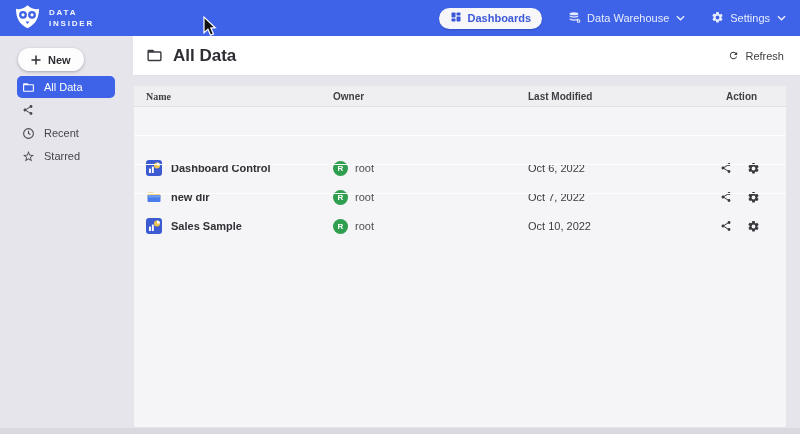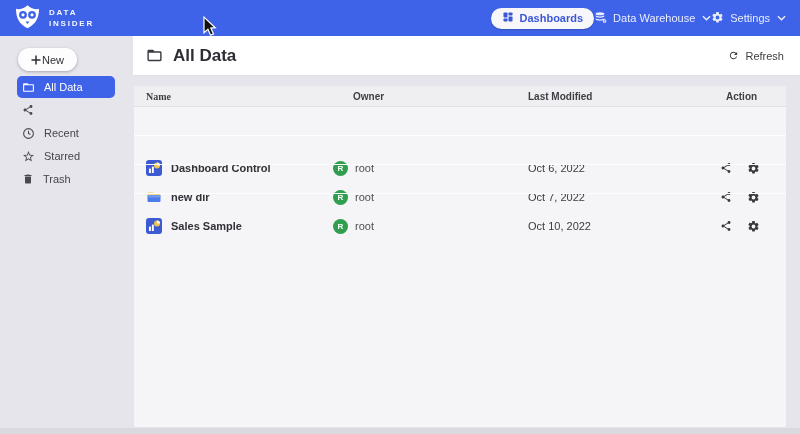--- a/index.html
+++ b/index.html
@@ -4,50 +4,50 @@
 <style>
   * { margin:0; padding:0; box-sizing:border-box; }
   body { background:#cfced6; font-family:"Liberation Sans", sans-serif; }
   .app { position:relative; width:800px; height:434px; background:#e6e5eb; overflow:hidden; }
 
   
   .topbar { position:absolute; left:0; top:0; width:100%; height:36px; background:#3e63e8;
             display:flex; align-items:center; justify-content:space-between; padding:12px 14px; }
   .brand { display:flex; align-items:center; gap:8px; }
   .brand-text { color:#f4f6ff; font-size:8px; font-weight:bold; letter-spacing:1.8px; line-height:1.4; }
-  .nav { display:flex; align-items:center; }
+  .nav { display:flex; align-items:center; gap:26px; }
   .nav-pill { background:#f7f7f9; color:#3a57d9; border-radius:13px; padding:4px 11px; height:21px;
               display:flex; gap:6px; align-items:center; font-size:11px; font-weight:bold;
               box-shadow:0 1px 2px rgba(0,0,0,.18); cursor:default; }
   .nav-item { color:#e9edfd; font-size:11px; font-weight:500; display:flex; gap:6px; align-items:center; cursor:default; }
   .nav-item svg.chev { margin-left:1px; }
 
   
   .sidebar { position:absolute; left:0; top:36px; width:133px; height:392px; background:#e6e5eb; }
   .btn-new { position:absolute; left:18px; top:12px; height:23px; padding:0 13px; background:#fdfdfe;
-             border-radius:16px; display:flex; align-items:center; gap:1px; font-size:11px; font-weight:normal;
+             border-radius:16px; display:flex; align-items:center; gap:7px; font-size:11px; font-weight:bold;
              color:#2f2e34; box-shadow:0 1px 3px rgba(50,50,70,.35); }
   .side-list { position:absolute; top:40px; left:0; width:100%; list-style:none; }
   .side-item { height:22px; margin:0 18px 1px 17px; padding-left:5px; border-radius:5px;
                display:flex; align-items:center; gap:9px; font-size:11px; font-weight:500; color:#45444b; }
   .side-item svg { flex:0 0 auto; }
   .side-item.selected { background:#3e63e8; color:#fff; }
 
   
   .main { position:absolute; left:133px; top:36px; right:0; height:392px; }
   .titlebar { position:absolute; top:0; left:0; right:0; height:40px; background:#ffffff;
               border-bottom:1px solid #e0dfe5; display:flex; align-items:center; padding:0 16px 0 13px; }
   .title { display:flex; align-items:center; gap:10px; font-size:17px; font-weight:bold; color:#2e2d33; }
   .refresh { margin-left:auto; display:flex; align-items:center; gap:6px; font-size:11px; color:#3e3d43; }
 
   .panel { position:absolute; left:1px; top:50px; right:14px; bottom:1px; background:#f5f4f6; }
   .thead { position:relative; height:21px; background:#efeef0; border-bottom:1px solid #e2e1e6; }
   .thead span { position:absolute; top:0; line-height:21px; font-size:10px; font-weight:bold; color:#3f3e45; }
   .col-name   { left:12px;font-family:Liberation Serif, serif; }
-  .col-owner  { left:199px;margin-left:20px; }
+  .col-owner  { left:199px; }
   .col-mod    { left:394px; }
   .col-action { left:592px; }
 
   .trow { position:relative; height:29px; border-bottom:1px solid #fdfdfe; cursor:default; }
   .cell { position:absolute; top:0; height:100%; display:flex; align-items:center;margin-top:47px; }
   .cell-name    { left:12px; gap:9px; font-size:11px; font-weight:bold; color:#323137; }
   .cell-owner   { left:199px; gap:7px; font-size:11px; color:#504f55; }
   .cell-mod     { left:394px; font-size:11px; color:#3c3b41; }
   .cell-actions { left:586px; gap:15px; color:#39383e; }
   .avatar { width:15px; height:15px; border-radius:50%; background:#2f9e4f; color:#fff;
@@ -151,26 +151,20 @@
           <path d="M12 7v5l3.5 2"></path>
         </svg>
         <span>Recent</span>
       </li>
       <li class="side-item">
         <svg width="13" height="13" viewBox="0 0 24 24" fill="#4a4950">
           <path d="M22 9.24l-7.19-.62L12 2 9.19 8.63 2 9.24l5.46 4.73L5.82 21 12 17.27 18.18 21l-1.63-7.03L22 9.24zM12 15.4l-3.76 2.27 1-4.28-3.32-2.88 4.38-.38L12 6.1l1.71 4.04 4.38.38-3.32 2.88 1 4.28L12 15.4z"></path>
         </svg>
         <span>Starred</span>
       </li>
-      <li class="side-item">
-        <svg width="12" height="12" viewBox="0 0 24 24" fill="#4a4950">
-          <path d="M6 19c0 1.1.9 2 2 2h8c1.1 0 2-.9 2-2V7H6v12zM19 4h-3.5l-1-1h-5l-1 1H5v2h14V4z"></path>
-        </svg>
-        <span>Trash</span>
-      </li>
     </ul>
   </div>
 
   <div class="main">
     <div class="titlebar">
       <div class="title">
         <svg width="17" height="17" viewBox="0 0 24 24" fill="#3b3a40">
           <path d="M20 6h-8l-2-2H4c-1.1 0-1.99.9-1.99 2L2 18c0 1.1.9 2 2 2h16c1.1 0 2-.9 2-2V8c0-1.1-.9-2-2-2zm0 12H4V8h16v10z"></path>
         </svg>
         <span>All Data</span>

